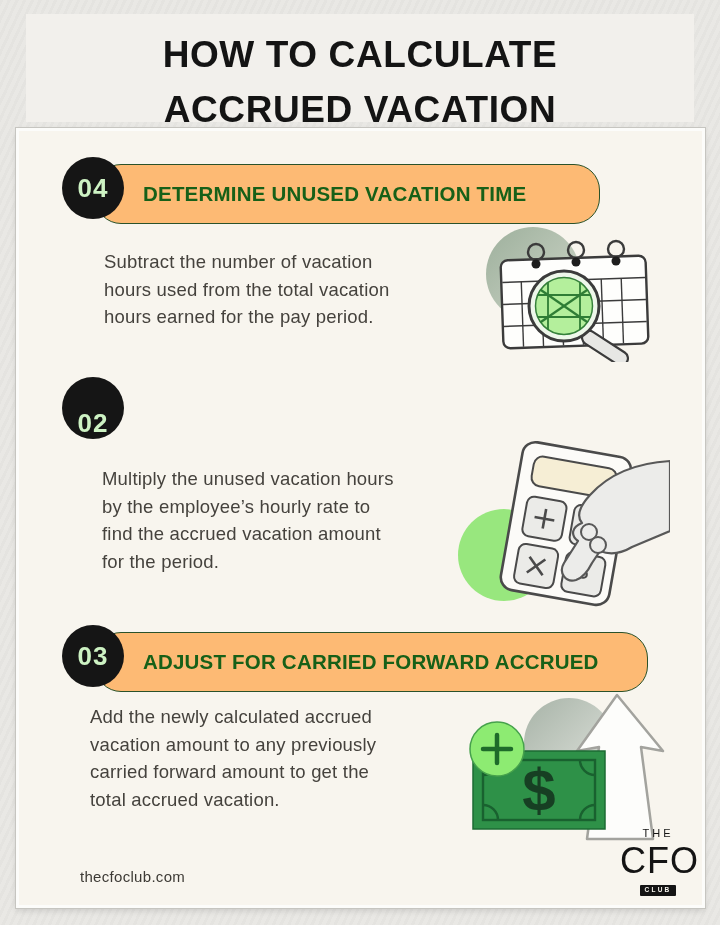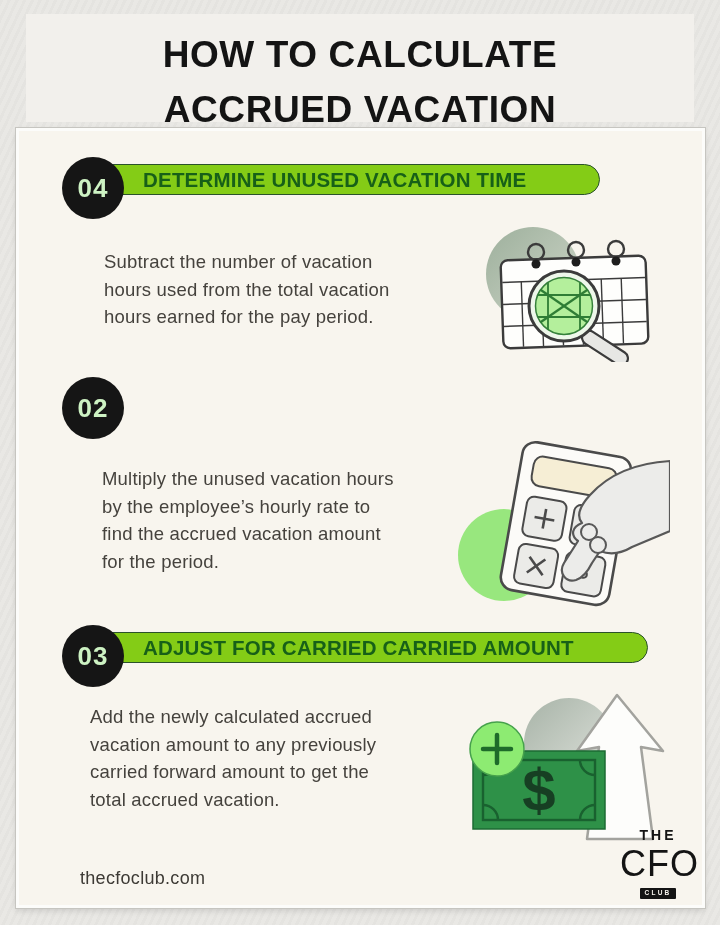--- a/index.html
+++ b/index.html
@@ -28,42 +28,42 @@
     border:3px solid #fcfcfa;
     box-shadow:0 0 0 1px #c6c5c0, 0 3px 6px rgba(0,0,0,0.12);
   }
   .step-circle{
     position:absolute; width:62px; height:62px; border-radius:50%;
     background:#151515; color:#cdf2c3;
     display:flex; align-items:center; justify-content:center;
     font-size:26px; font-weight:bold; letter-spacing:1px; z-index:2;
   }
   .step-pill{
-    position:absolute; height:31px; box-sizing:border-box;
-    background:#84cc16; border:1.5px solid #2a522a; border-radius:26px;
+    position:absolute; height:60px; box-sizing:border-box;
+    background:#fdba74; border:1.5px solid #2a522a; border-radius:26px;
     display:flex; align-items:center; padding-left:47px; z-index:1;
   }
   .step-heading{
     font-size:20.5px; font-weight:bold; color:#176018; letter-spacing:0.2px;
     white-space:nowrap;
   }
   .step-body{
     position:absolute; font-size:18.5px; line-height:27.5px; color:#45423d;
     white-space:pre-line; letter-spacing:0.2px;
   }
   .illo{ position:absolute; }
   .footer-site{
-    position:absolute; left:61px; top:737px; font-size:18px; color:#3d3a35;
+    position:absolute; left:61px; top:737px; font-size:15px; color:#3d3a35;
     letter-spacing:0.3px;
   }
   .logo{
     position:absolute; left:601px; top:697px; width:76px; text-align:center;
     color:#141414; line-height:1;
   }
-  .logo-the{ font-size:14px; font-weight:bold; letter-spacing:3px; }
+  .logo-the{ font-size:11px; font-weight:normal; letter-spacing:3px; }
   .logo-cfo{ font-size:36px; font-weight:400; letter-spacing:1px; margin-top:4px; }
   .logo-badge{
     display:inline-block; background:#141414; color:#f8f5ee;
     font-size:6.5px; font-weight:bold; letter-spacing:2.2px;
     padding:2px 5px; margin-top:2px; border-radius:1px;
   }
 </style>
 </head>
 <body>
 
@@ -122,21 +122,21 @@
           <line x1="56" y1="73" x2="116" y2="73"></line>
           <line x1="56" y1="95" x2="116" y2="95"></line>
           <line x1="70" y1="55" x2="70" y2="113"></line>
           <line x1="102" y1="55" x2="102" y2="113"></line>
           <line x1="60" y1="66" x2="112" y2="102" stroke-width="2.2"></line>
           <line x1="60" y1="102" x2="112" y2="66" stroke-width="2.2"></line>
         </g>
       </svg>
     </div>
 
-    <div class="step-circle" style="left:43px; top:246px;">
+    <div class="step-circle" style="left:43px; top:246px;align-items:flex-end;">
       <span>02</span>
     </div>
     <p class="step-body" style="left:71px; top:322px; margin:12px;">Multiply the unused vacation hours
 by the employee’s hourly rate to
 find the accrued vacation amount
 for the period.</p>
 
     <div class="illo" style="left:439px; top:308px;">
       <svg width="212" height="180" viewBox="0 0 212 180">
         <circle cx="46" cy="116" r="46" fill="#98e77e"></circle>
@@ -156,21 +156,21 @@
         <path d="M212,22 C178,24 150,36 132,56 C122,67 118,77 124,84 C114,88 112,96 120,102 L106,124 C100,134 108,144 118,141 C124,139 130,132 134,124 L142,112 C152,116 164,114 174,108 L212,92 Z" fill="#ececea" stroke="#585858" stroke-width="2.2" stroke-linejoin="round"></path>
         <circle cx="131" cy="93" r="8" fill="#ececea" stroke="#585858" stroke-width="2"></circle>
         <circle cx="140" cy="106" r="8" fill="#ececea" stroke="#585858" stroke-width="2"></circle>
       </svg>
     </div>
 
     <div class="step-circle" style="left:43px; top:494px;">
       <span>03</span>
     </div>
     <div class="step-pill" style="left:76px; top:501px; width:553px;">
-      <span class="step-heading">ADJUST FOR CARRIED CARRIED AMOUNT</span>
+      <span class="step-heading">ADJUST FOR CARRIED FORWARD ACCRUED</span>
     </div>
     <p class="step-body" style="left:71px; top:572px; margin:0;">Add the newly calculated accrued
 vacation amount to any previously
 carried forward amount to get the
 total accrued vacation.</p>
 
     <div class="illo" style="left:446px; top:558px;">
       <svg width="218" height="160" viewBox="0 0 218 160">
         <defs>
           <linearGradient id="grayGrad" x1="0" y1="0" x2="1" y2="1">

